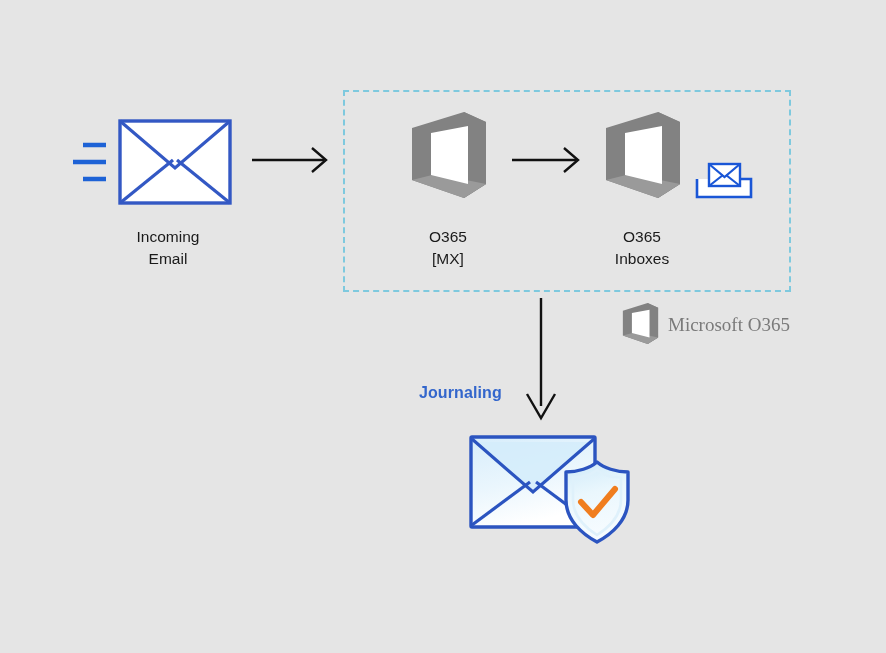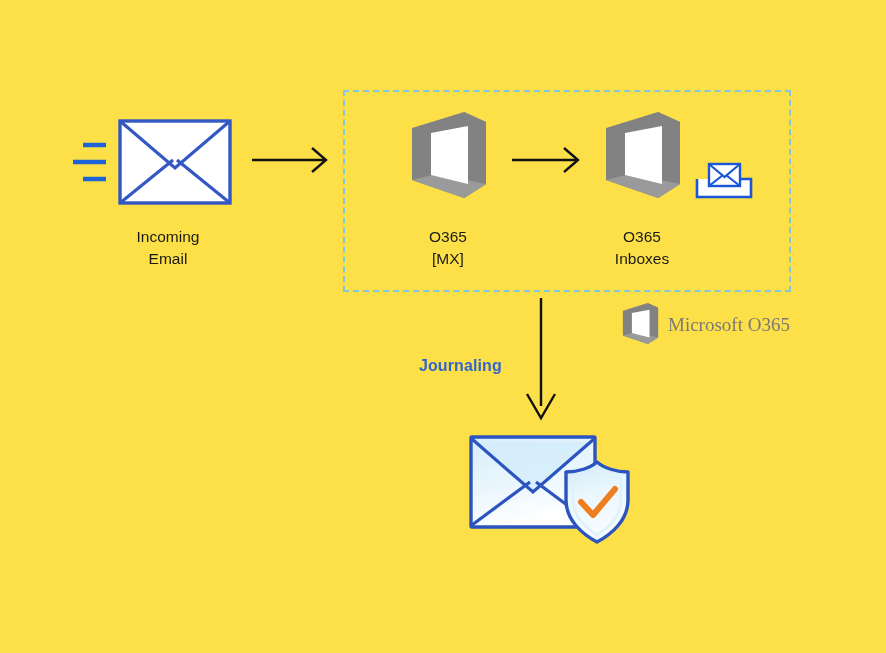--- a/index.html
+++ b/index.html
@@ -8,21 +8,21 @@
     padding: 0;
     background: #ffffff;
   }
   body {
     font-family: "Liberation Sans", sans-serif;
   }
   #canvas {
     position: relative;
     width: 886px;
     height: 653px;
-    background: #fde047;
+    background: #e5e5e5;
     overflow: hidden;
   }
   .abs { position: absolute; }
 
   
   .node-label {
     position: absolute;
     text-align: center;
     color: #1a1a1a;
     font-size: 15.5px;
@@ -31,20 +31,21 @@
     white-space: pre-line;
     font-weight: 400;
   }
   .journal-label {
     position: absolute;
     color: #3366cc;
     font-weight: bold;
     font-size: 16px;
     font-family: "Liberation Sans", sans-serif;
     letter-spacing: 0.1px;
+    margin-top: 27px;
   }
   .legend-label {
     position: absolute;
     color: #7a7a7a;
     font-size: 19px;
     font-family: Liberation Serif, serif;
     white-space: nowrap;
   }
 
   

